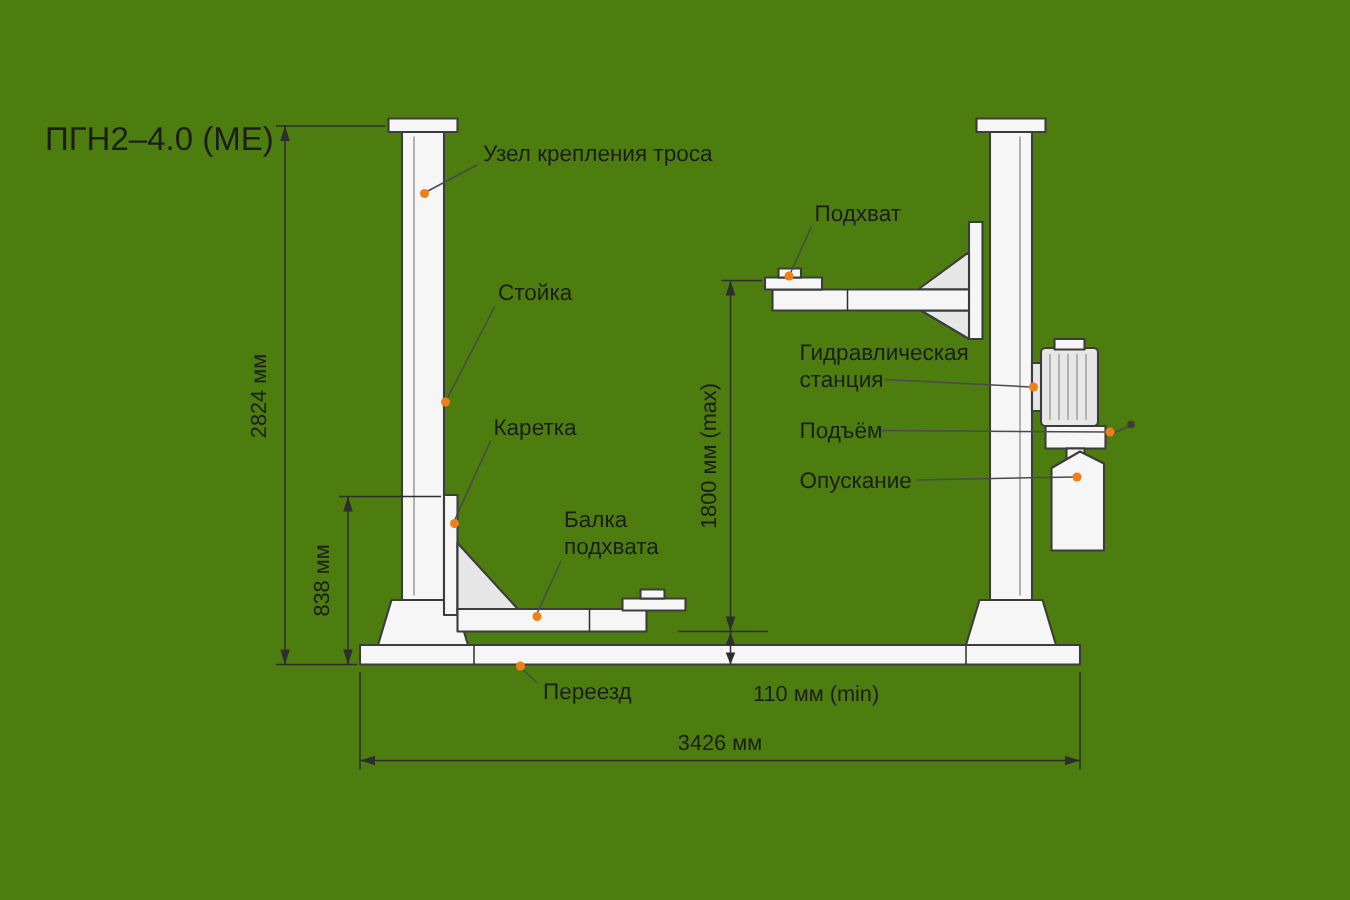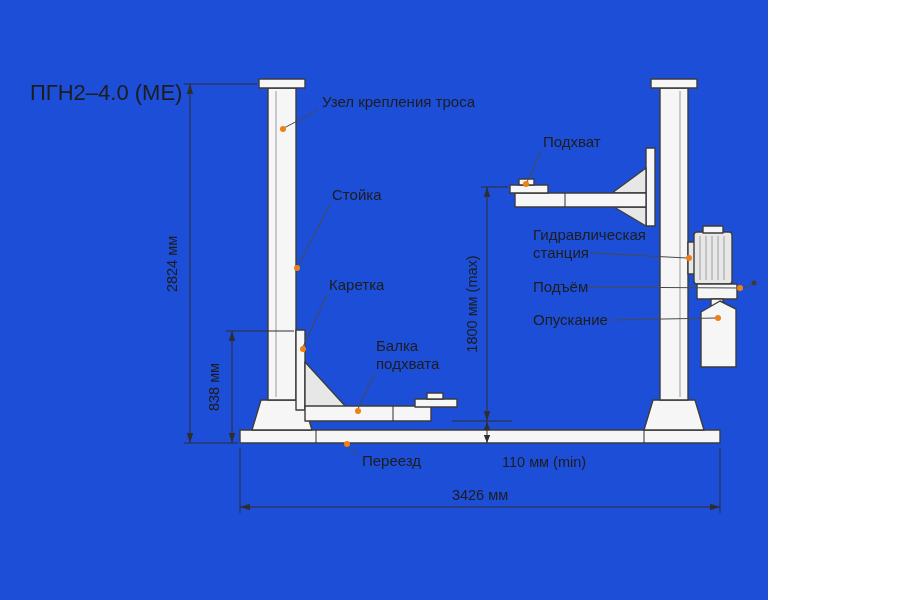--- a/index.html
+++ b/index.html
@@ -1,16 +1,16 @@
 <!DOCTYPE html>
 <html><head>
 <meta charset="utf-8">
 <style>
   html,body{margin:0;padding:0;background:#ffffff;}
-  .stage{position:relative;width:768px;height:600px;background:#1d4ed8;overflow:hidden;}
+  .stage{position:relative;width:900px;height:600px;background:#4d7c0f;overflow:hidden;}
   svg text{font-family:"Liberation Sans","DejaVu Sans",sans-serif;fill:#1d1d1d;}
   .title{font-size:22px;}
   .label{font-size:15px;}
   .dimtext{font-size:14.5px;}
   .shape{fill:#f6f6f6;stroke:#3c3c3c;stroke-width:1.4;stroke-linejoin:round;}
   .shape-dark{fill:#e7e7e7;stroke:#3c3c3c;stroke-width:1.4;stroke-linejoin:round;}
   .innerline{stroke:#9a9a9a;stroke-width:1;}
   .fin{stroke:#a0a0a0;stroke-width:1;}
   .dim{stroke:#2e2e2e;stroke-width:1;fill:none;}
   .arrow{fill:#2e2e2e;stroke:none;}

